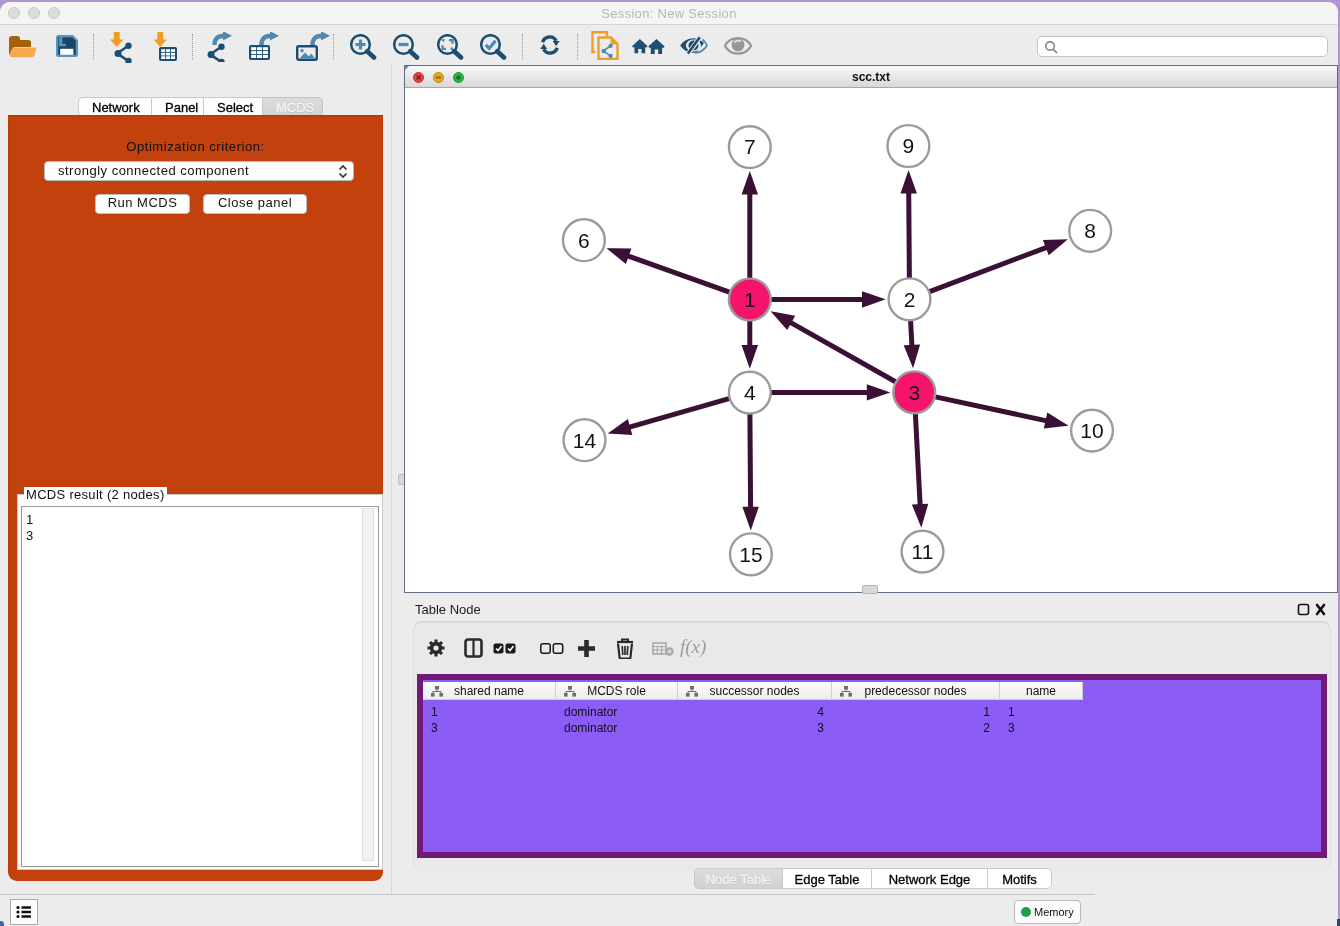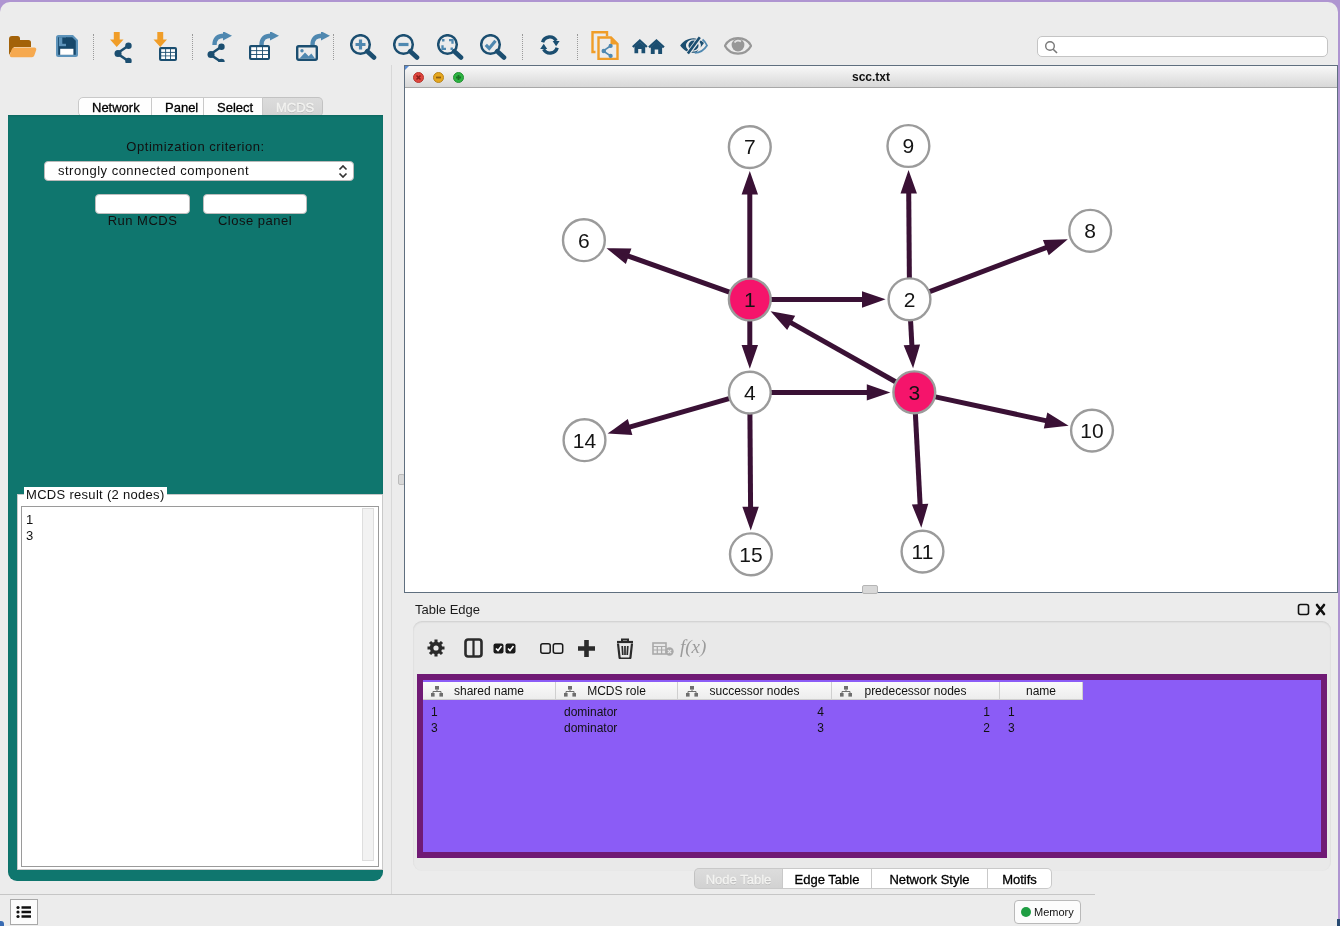--- a/index.html
+++ b/index.html
@@ -13,24 +13,24 @@
 .tbi { position:absolute; top:5px; }
 .tsep { position:absolute; top:6px; height:26px; width:1px; border-left:1px dotted #9a9a9a; }
 .search { position:absolute; left:1037px; top:8px; width:291px; height:21px; background:#fff; border:1px solid #c4c4c4; border-radius:5px; }
 
 .cp-head { position:absolute; left:0; top:63px; width:391px; height:33px; }
 .cp-title { position:absolute; left:16px; top:9px; font-size:13px; color:#1c1c1c; }
 .tabs { position:absolute; left:78px; top:95px; height:20px; display:flex; }
 .tab { -webkit-text-stroke:0.3px; height:20px; font-size:13px; color:#000; background:#fefefe; border:1px solid #c9c9c9; border-left:none; padding:2px 13px 0 13px; text-align:center; }
 .tab.first { border-left:1px solid #c9c9c9; border-radius:5px 0 0 5px; }
 .tab.sel { background:linear-gradient(#dcdcdc,#d2d2d2); color:#f3f3f1; border-radius:0 5px 5px 0; border-color:#c2c2c2; text-shadow:0 1px 0 #bbb; }
-.cp-panel { position:absolute; left:8px; top:113px; width:375px; height:766px; background:#0f766e; border-radius:0 0 9px 9px; box-shadow:inset 0 1px 2px rgba(0,0,0,0.14); }
+.cp-panel { position:absolute; left:8px; top:113px; width:375px; height:766px; background:#c2410c; border-radius:0 0 9px 9px; box-shadow:inset 0 1px 2px rgba(0,0,0,0.14); }
 .opt-label { position:absolute; left:0; top:24px; width:100%; text-align:center; font-size:13px; color:#111; letter-spacing:0.55px; }
 .select { position:absolute; left:36px; top:46px; width:310px; height:20px; background:#fff; border:1px solid #b9b9b9; border-radius:4px; font-size:13px; color:#111; padding:1px 0 0 13px; letter-spacing:0.5px; }
-.btn { position:absolute; top:79px; height:20px; background:#fff; border:1px solid #bdbdbd; border-radius:4px; font-size:13px; color:#111; text-align:center; padding-top:18px; letter-spacing:0.5px; }
+.btn { position:absolute; top:79px; height:20px; background:#fff; border:1px solid #bdbdbd; border-radius:4px; font-size:13px; color:#111; text-align:center; padding-top:0; letter-spacing:0.5px; }
 .resultbox { position:absolute; left:9px; top:379px; width:366px; height:376px; background:#fff; border:1px solid #c9c9c9; }
 .fieldset { position:absolute; left:3px; top:11px; right:3px; bottom:2px; border:1px solid #9a9a9a; }
 .legend { position:absolute; left:6px; top:-8px; background:#fff; font-size:13px; color:#111; padding:0 2px; letter-spacing:0.3px; }
 .rb-scroll { position:absolute; right:8px; top:13px; width:12px; bottom:8px; background:#f2f2f2; border:1px solid #dedede; }
 
 .vsplit-line { position:absolute; left:391px; top:63px; width:1px; height:830px; background:#d8d8d8; }
 .vhandle { position:absolute; left:398px; top:472px; width:7px; height:11px; background:#d8d8d8; border:1px solid #bbb; border-radius:2px; }
 
 .netwin { position:absolute; left:404px; top:63px; width:934px; height:528px; border:1px solid #5f6f7f; background:#fff; }
 .nettitle { position:absolute; left:0; top:0; width:100%; height:22px; background:linear-gradient(#f8f8f8,#d8d8d8); border-bottom:1px solid #a8a8a8; }
@@ -49,20 +49,26 @@
 .btab.sel { background:linear-gradient(#dcdcdc,#d2d2d2); color:#f3f3f1; border-radius:5px 0 0 5px; border-left:1px solid #c2c2c2; text-shadow:0 1px 0 #bbb; }
 .btab.last { border-radius:0 5px 5px 0; }
 
 .statusbar { position:absolute; left:0; top:892px; width:1095px; height:32px; border-top:1px solid #c6c6c6; background:#ececec; }
 .listbtn { position:absolute; left:10px; top:4px; width:28px; height:26px; background:#fcfcfc; border:1px solid #a9a9a9; }
 .membtn { position:absolute; right:14px; top:5px; width:67px; height:24px; background:#fcfcfc; border:1px solid #b9b9b9; border-radius:4px; font-size:11px; color:#111; }
 </style>
 </head>
 <body>
 <div class="win">
+  <div class="titlebar">
+    <div class="tl" style="left:8px;"></div>
+    <div class="tl" style="left:28px;"></div>
+    <div class="tl" style="left:48px;"></div>
+    <div class="title">Session: New Session</div>
+  </div>
   <div class="toolbar" id="toolbar">
       <div class="tsep" style="left:93px;"></div>
       <div class="tsep" style="left:192px;"></div>
       <div class="tsep" style="left:333px;"></div>
       <div class="tsep" style="left:522px;"></div>
       <div class="tsep" style="left:577px;"></div>
       <svg class="tbi" style="left:8px;top:7px;" width="30" height="26" viewBox="0 0 30 26">
 <path d="M1 20 V4 a3 3 0 0 1 3 -3 h5.5 a2.5 2.5 0 0 1 2.5 2.5 V5 h8.5 a2.5 2.5 0 0 1 2.5 2.5 V12 H6 Z" fill="#a36209"></path>
 <path d="M6.2 12.5 h20.3 a1.8 1.8 0 0 1 1.7 2.4 l-1.9 5.6 a2.5 2.5 0 0 1 -2.4 1.7 H3.6 a1.8 1.8 0 0 1 -1.7 -2.4 l1.9 -5.6 a2.5 2.5 0 0 1 2.4 -1.7 Z" fill="#f6a94f"></path>
 </svg>
@@ -311,21 +317,21 @@
 <text x="344.8" y="311.9">4</text>
 <text x="509.3" y="311.6">3</text>
 <text x="179.5" y="359.5">14</text>
 <text x="687.0" y="349.9">10</text>
 <text x="345.9" y="473.6">15</text>
 <text x="517.5" y="470.9">11</text>
 </g>
 </svg>
   </div>
   <div class="hhandle"></div>
-  <div class="tp-title">Table Edge</div>
+  <div class="tp-title">Table Node</div>
   <svg style="position:absolute;left:1297px;top:601px;" width="30" height="13" viewBox="0 0 30 13">
     <rect x="1.5" y="1.5" width="10" height="10" rx="2" fill="none" stroke="#111" stroke-width="1.6"></rect>
     <path d="M20 2 L27 11 M27 2 L20 11" stroke="#111" stroke-width="2.6" stroke-linecap="round"></path>
   </svg>
   <div class="tp-panel">
     <div class="tp-toolbar" id="tptoolbar">
         <svg style="position:absolute;left:9px;top:7px;" width="20" height="20" viewBox="0 0 20 20">
 <g fill="#2b2b2b">
             <circle cx="10" cy="10" r="6.2"></circle>
 <g stroke="#2b2b2b" stroke-width="3.1">
@@ -409,21 +415,21 @@
         <div class="trow" style="left:8px;top:41px;">3</div>
         <div class="trow" style="left:141px;top:41px;">dominator</div>
         <div class="trow" style="left:255px;top:41px;width:146px;text-align:right;">3</div>
         <div class="trow" style="left:409px;top:41px;width:158px;text-align:right;">2</div>
         <div class="trow" style="left:585px;top:41px;">3</div>
       </div>
   </div>
   <div class="bottabs">
     <div class="btab sel" style="width:89px;">Node Table</div>
     <div class="btab" style="width:89px;">Edge Table</div>
-    <div class="btab" style="width:116px;">Network Style</div>
+    <div class="btab" style="width:116px;">Network Edge</div>
     <div class="btab last" style="width:64px;">Motifs</div>
   </div>
   <div class="statusbar">
     <div class="listbtn">
       <svg style="position:absolute;left:5px;top:5px;" width="16" height="14" viewBox="0 0 16 14">
         <circle cx="2" cy="2.5" r="1.6" fill="#111"></circle>
           <circle cx="2" cy="7" r="1.6" fill="#111"></circle>
           <circle cx="2" cy="11.5" r="1.6" fill="#111"></circle>
         <path d="M5.5 2.5 H15 M5.5 7 H15 M5.5 11.5 H15" stroke="#111" stroke-width="2.4"></path>
       </svg>

